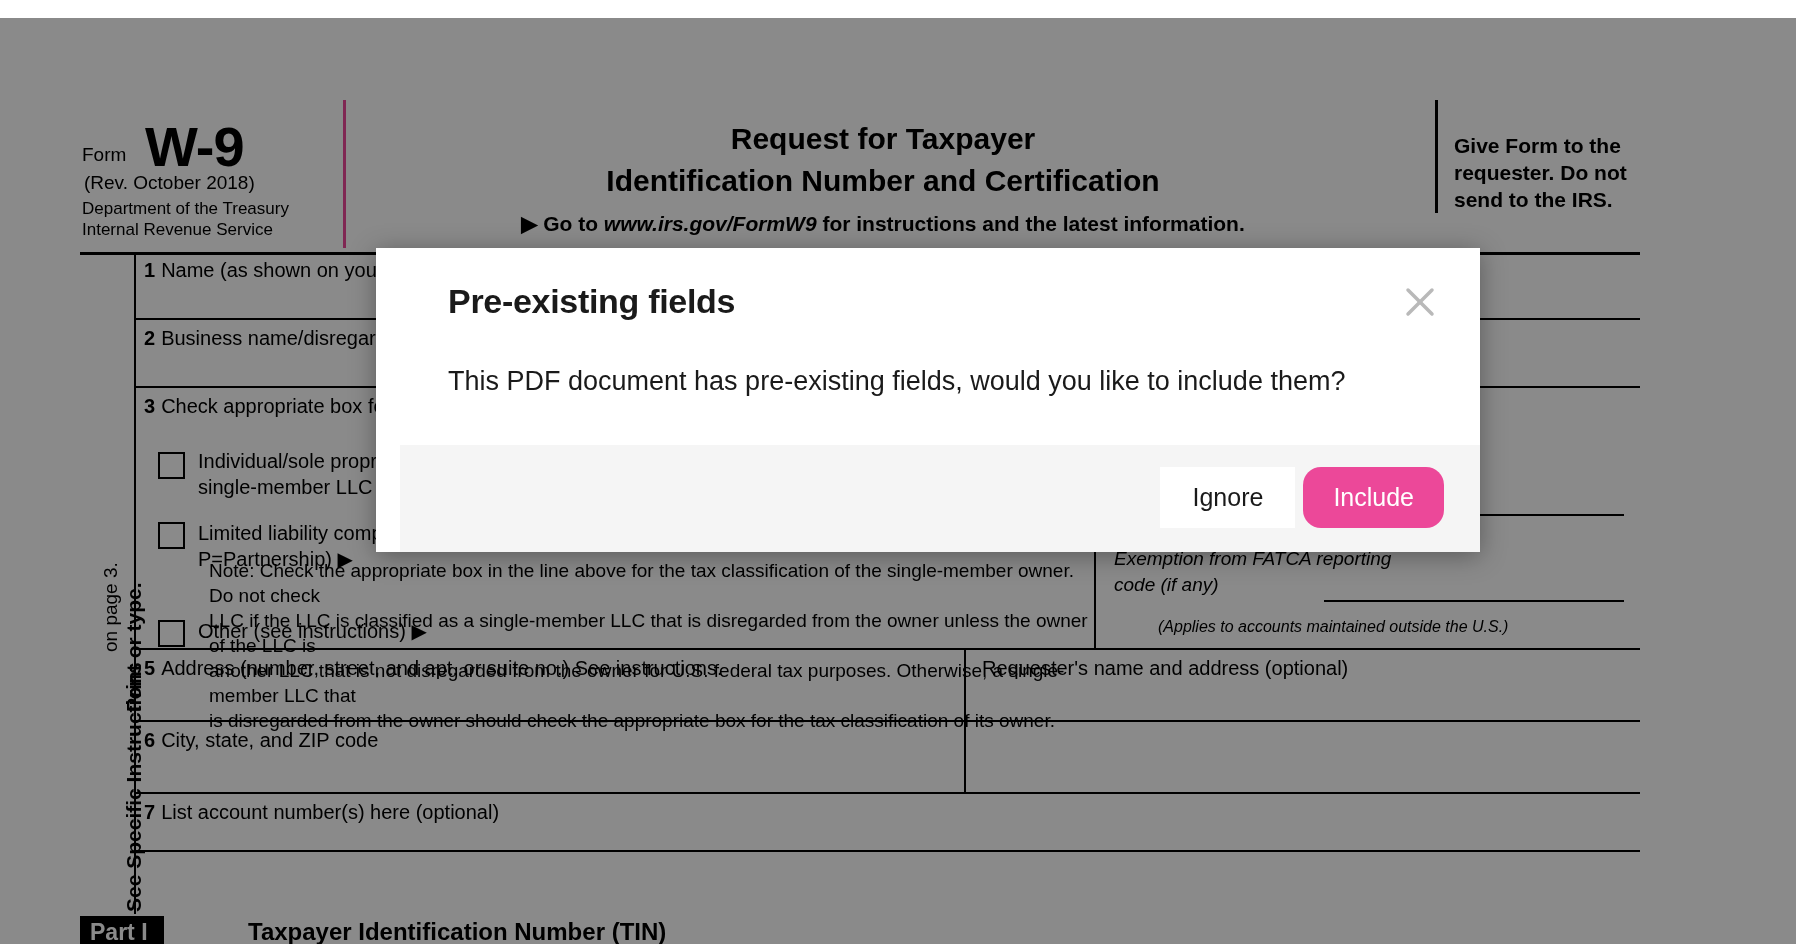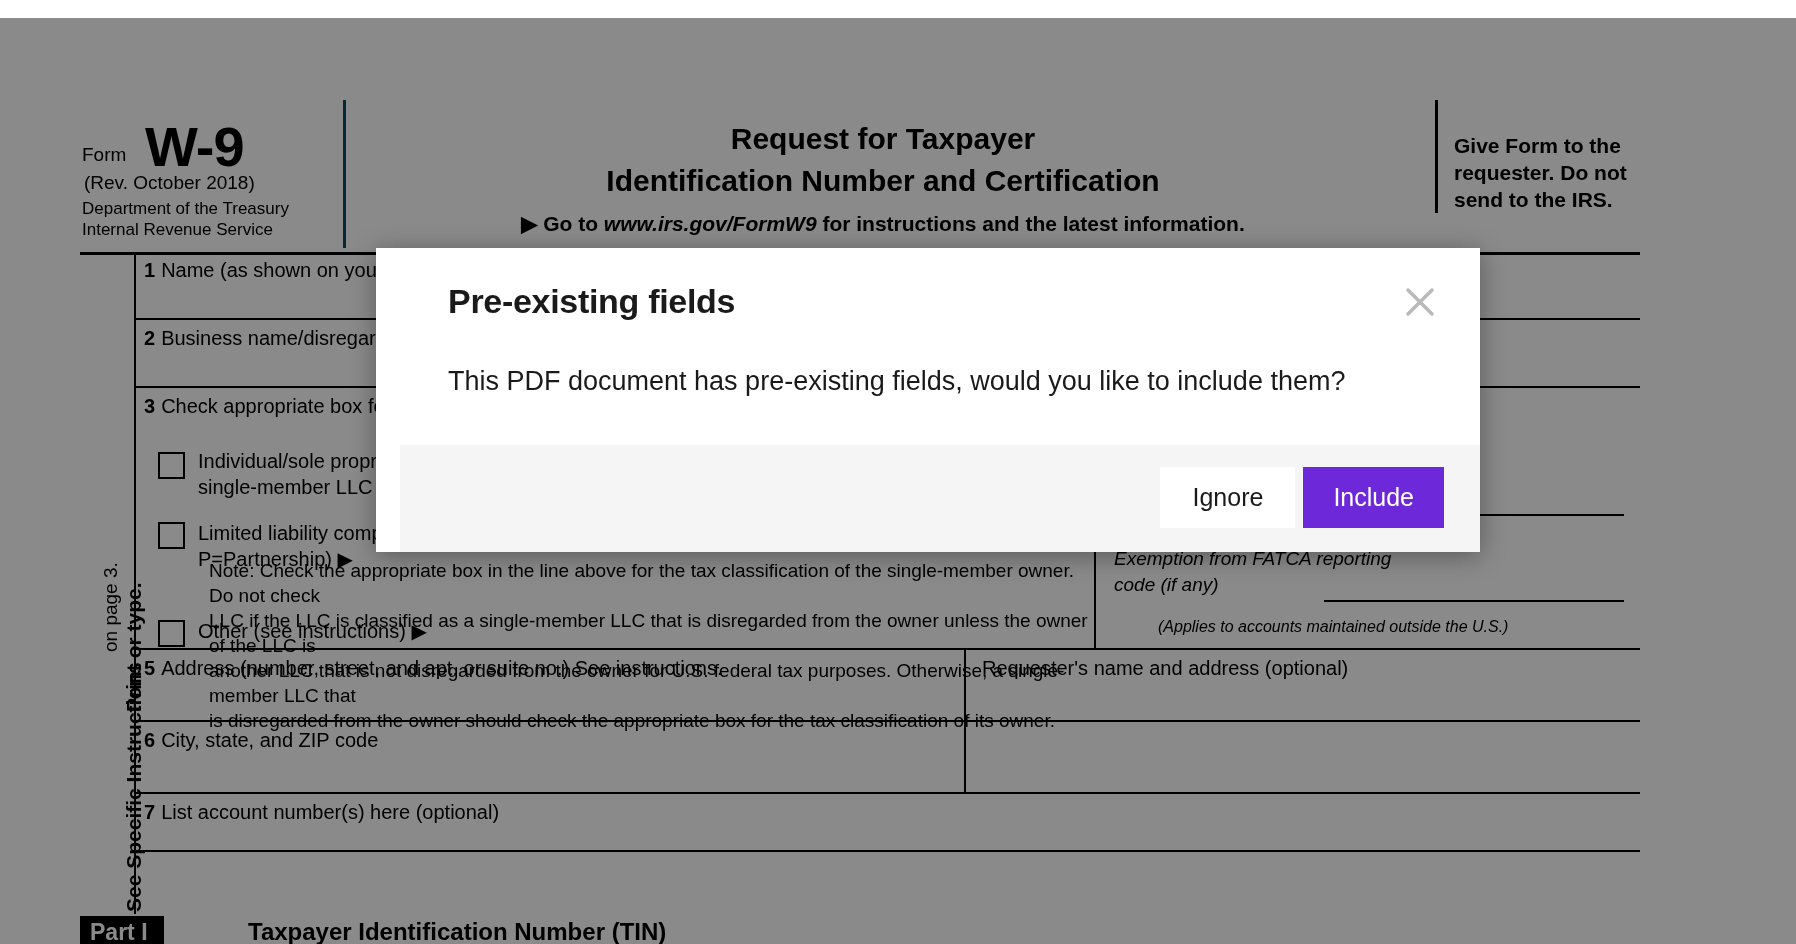--- a/index.html
+++ b/index.html
@@ -48,21 +48,21 @@
     width: 1560px;
     height: 152px;
     border-bottom: 3px solid #000;
   }
   .hdr-left {
     position: absolute;
     left: 0;
     top: 0;
     width: 255px;
     height: 148px;
-    border-right: 3px solid #0c4a6e;
+    border-right: 3px solid #ec4899;
     padding-right: 8px;
   }
   .hdr-formword {
     position: absolute;
     left: 2px;
     top: 44px;
     font-size: 19px;
     font-weight: 400;
   }
   .hdr-w9 {
@@ -312,23 +312,24 @@
     cursor: pointer;
     line-height: 1;
   }
   .btn-secondary {
     background: #ffffff;
     color: #1a1a1a;
     padding: 18px 32px;
     margin-right: 8px;
   }
   .btn-primary {
-    background: #6d28d9;
+    background: #ec4899;
     color: #ffffff;
     padding: 18px 30px;
+    border-radius: 18px;
   }
 </style>
 </head>
 <body>
 
 <div id="app">
 
   <div class="page-wrap">
     <div class="pdf-page">
 

